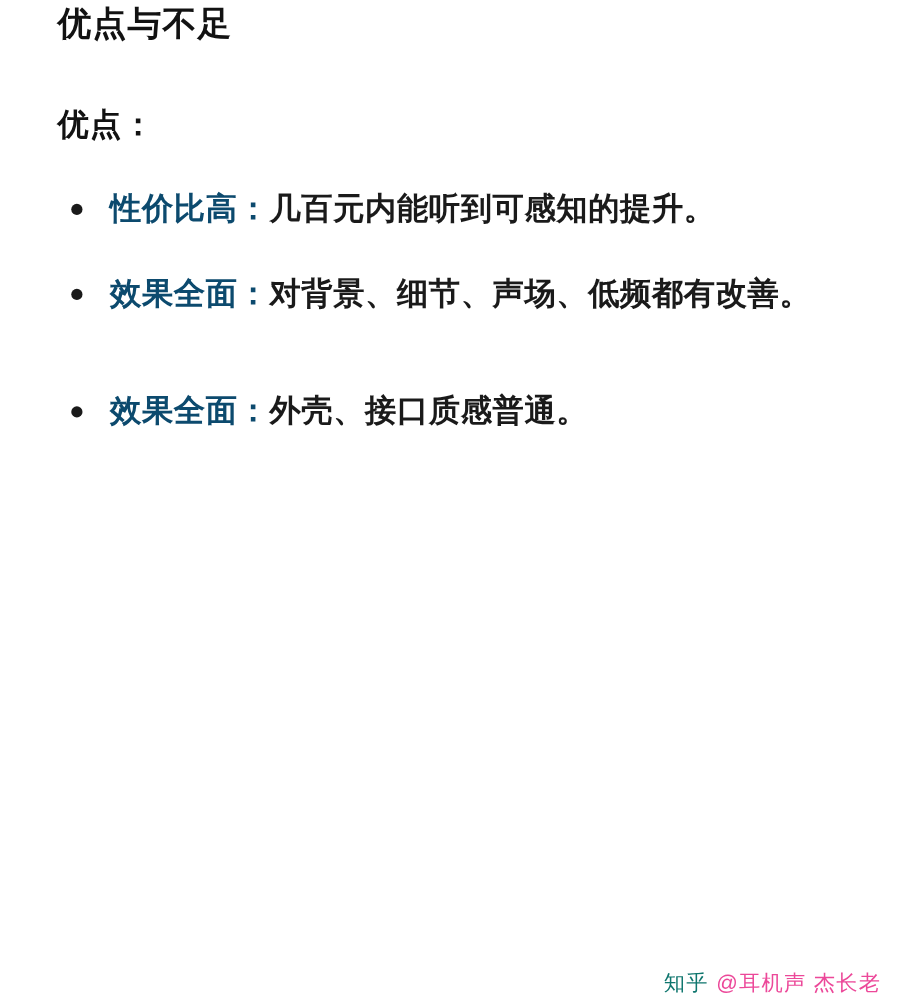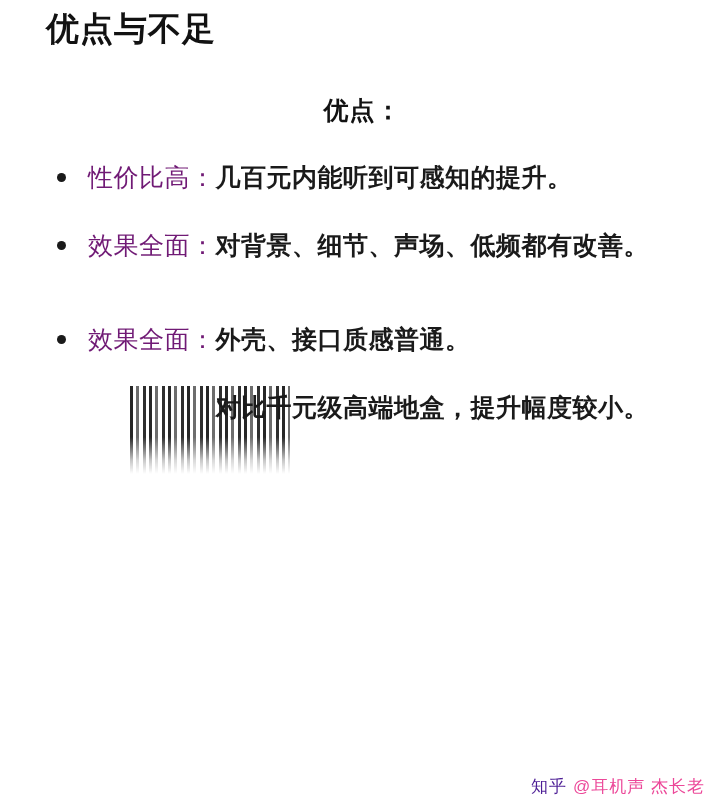--- a/index.html
+++ b/index.html
@@ -16,37 +16,36 @@
     position: relative;
   }
   .page {
     position: relative;
     width: 719px;
     height: 806px;
     box-sizing: border-box;
     padding: 0 40px 0 46px;
   }
   .h-title {
-    font-size: 33px;
+    font-size: 27px;
     font-weight: bold;
     letter-spacing: 1px;
     color: #121212;
     margin: 0;
-    padding-top: 10px;
+    padding-top: 0;
     line-height: 38px;
   }
   .sub-head {
     font-size: 25px;
     font-weight: bold;
     color: #121212;
     letter-spacing: 1px;
     line-height: 36px;
     margin: 0;
     padding-top: 44px;
-    text-align: center;
   }
   .sub-head.second {
     padding-top: 48px;
   }
   ul.bullets {
     list-style: none;
     margin: 0;
     padding: 0;
     padding-top: 26px;
   }
@@ -63,22 +62,22 @@
     content: "";
     position: absolute;
     left: 11px;
     top: 19px;
     width: 9px;
     height: 9px;
     background: #1a1a1a;
     border-radius: 50%;
   }
   .lead {
-    font-weight: normal;
-    color: #701a75;
+    font-weight: bold;
+    color: #0c4a6e;
   }
   .body-txt {
     font-weight: bold;
   }
   
   .glitch-li:before {
     display: none;
   }
   .glitch-li {
     padding-left: 42px;
@@ -115,21 +114,21 @@
   }
   .watermark {
     position: absolute;
     right: 14px;
     bottom: 8px;
     font-size: 17px;
     color: #9a9a9a;
     letter-spacing: 1px;
     white-space: nowrap;
   }
-  .watermark .wm-site { color: #4c1d95; }
+  .watermark .wm-site { color: #0f766e; }
   .watermark .wm-user { color: #ec4899; margin-left: 6px; }
   .last-line-clip {
     overflow: hidden;
   }
 </style>
 </head>
 <body>
 
 <div class="page">
 
@@ -145,28 +144,20 @@
       <span class="lead">效果全面</span><span class="lead">：</span><span class="body-txt">对背景、细节、声场、低频都有改善。</span>
     </li>
   </ul>
 
 
   <ul class="bullets">
     <li>
       <span class="lead">效果全面</span><span class="lead">：</span><span class="body-txt">外壳、接口质感普通。</span>
     </li>
 
-    <li class="glitch-li">
-      <div class="glitch-wrap">
-        <span class="glitch-mask fade"></span>
-        <span class="glitch-text">
-          <span class="lead hidden-lead">提升有限</span><span class="lead hidden-lead">：</span><span class="body-txt">对比千元级高端地盒，提升幅度较小。</span>
-        </span>
-      </div>
-    </li>
 
   </ul>
 
   <div class="watermark">
     <span class="wm-site">知乎</span><span class="wm-user">@耳机声 杰长老</span>
   </div>
 
 </div>
 
 </body></html>

